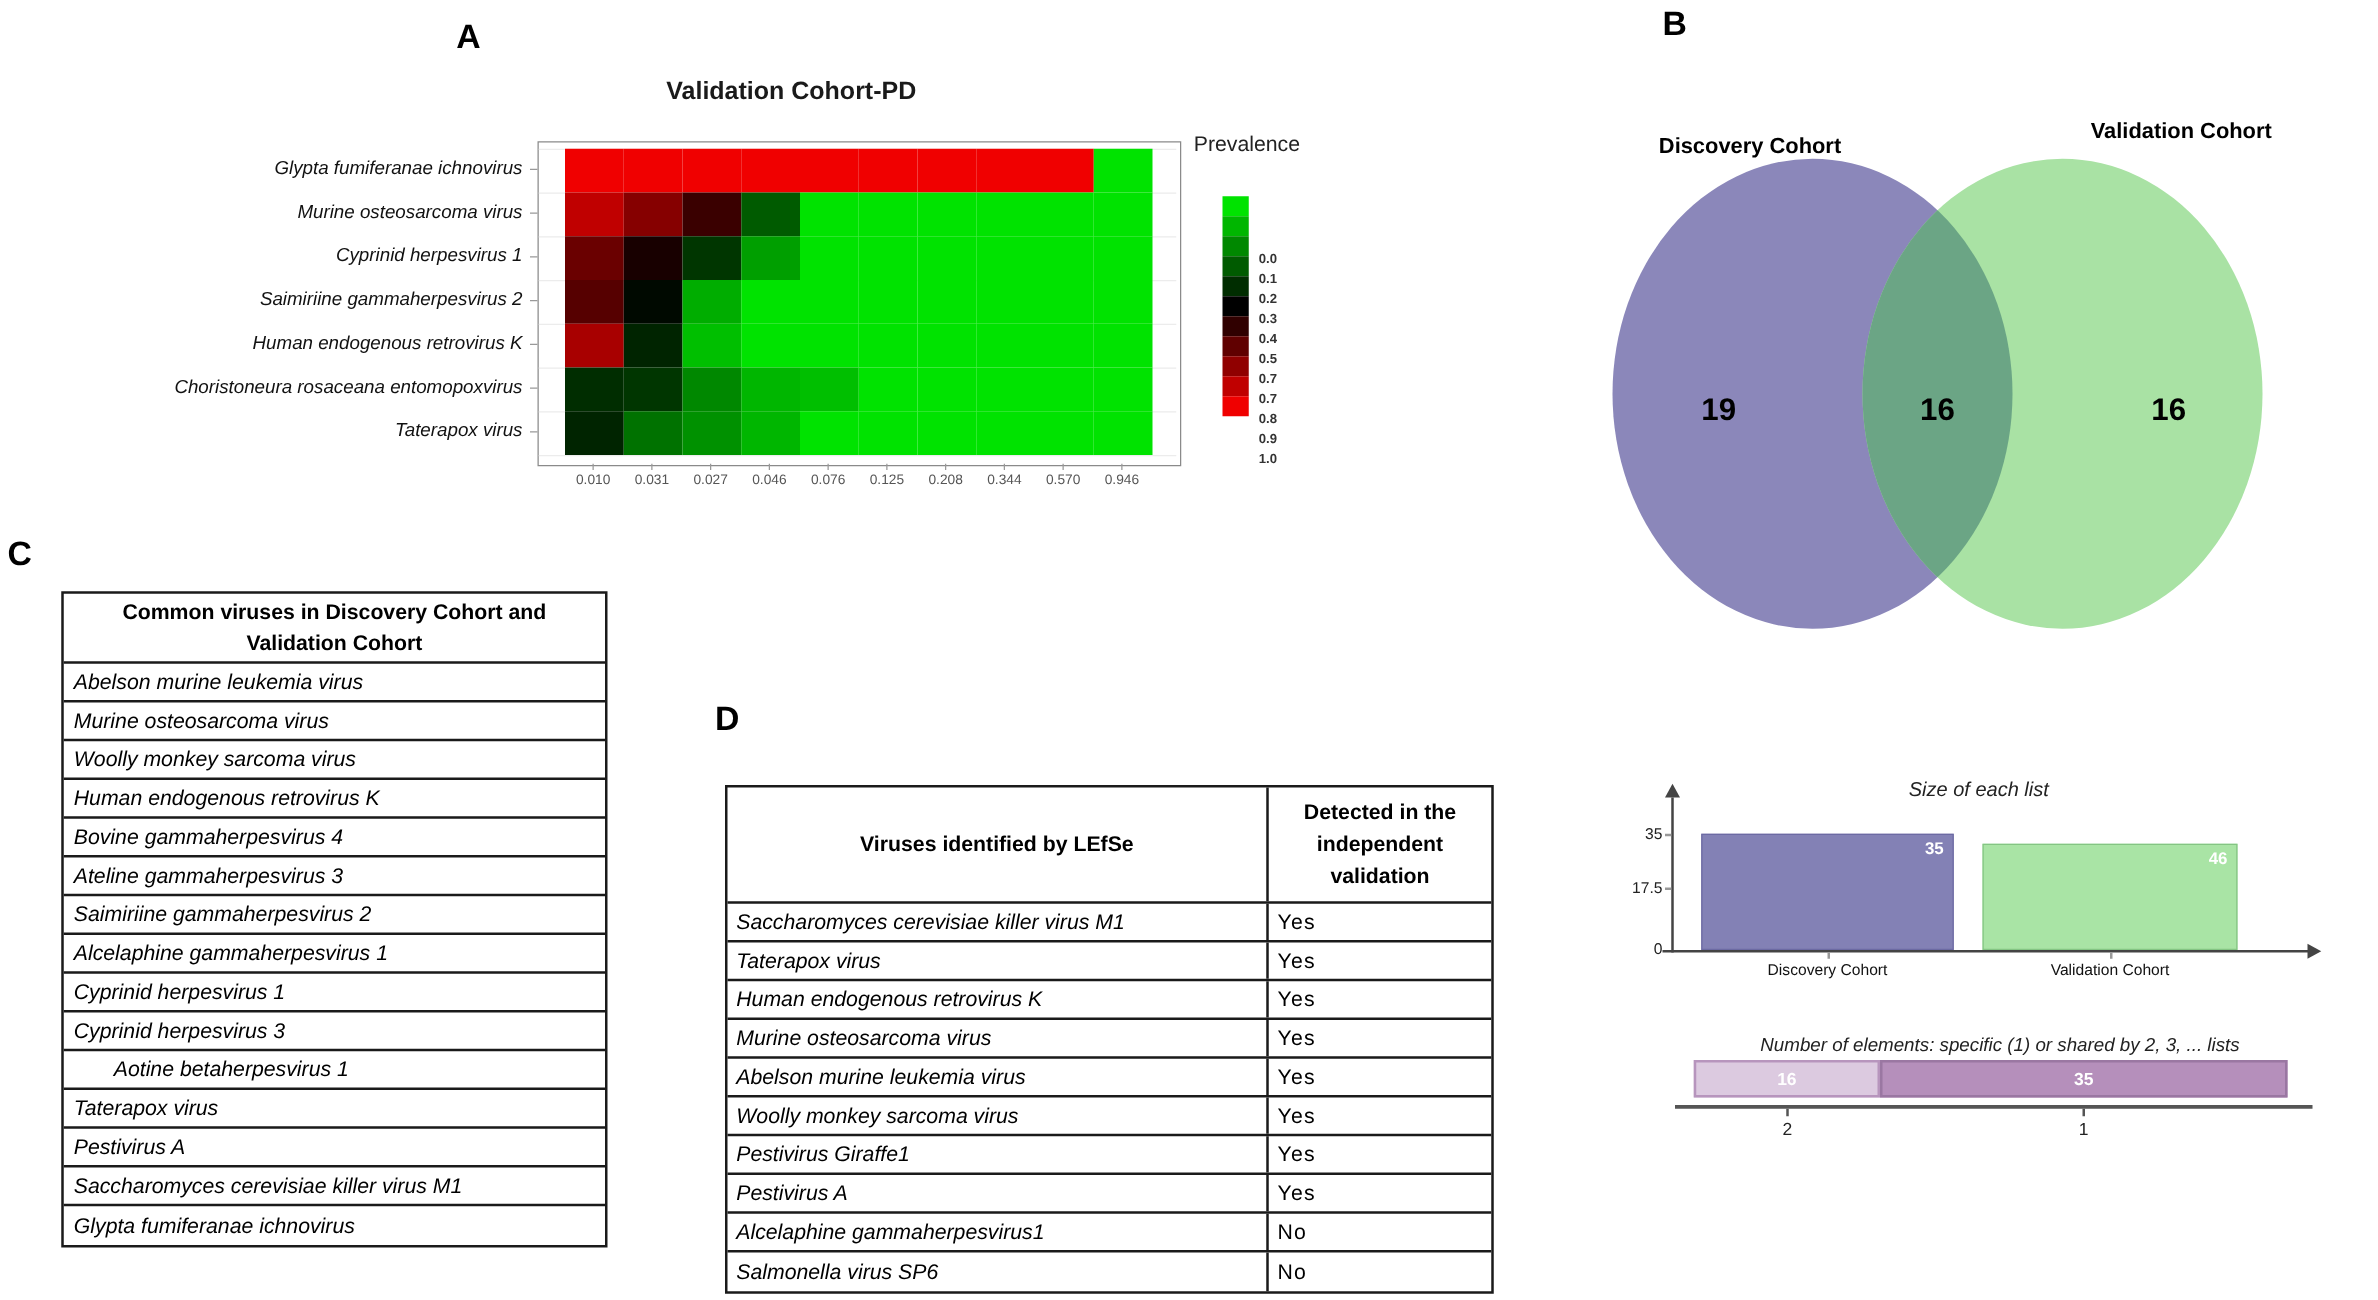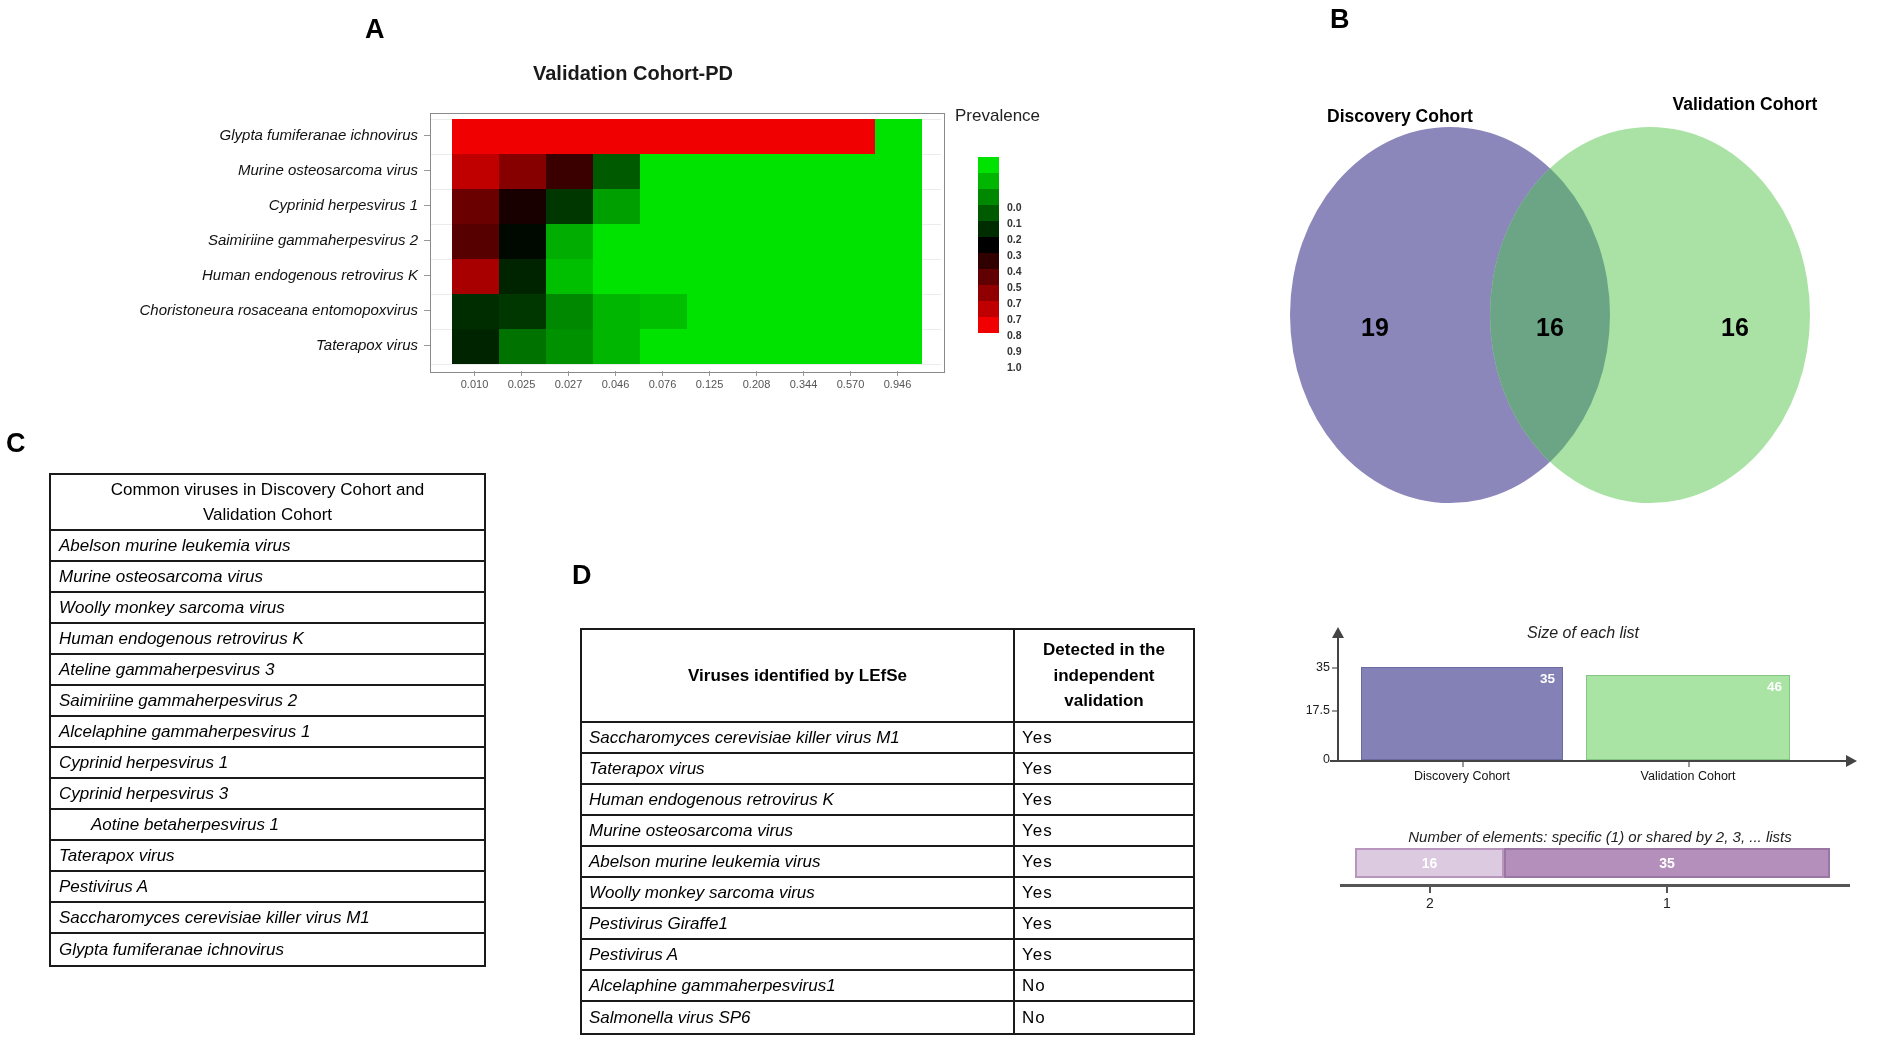--- a/index.html
+++ b/index.html
@@ -15,21 +15,21 @@
   .venn-title{font-size:17.5px;font-weight:bold;color:#000;text-align:center;}
   .chart-title-italic{font-style:italic;color:#222;text-align:center;}
   .axis{background:#444;}
   .ytick-label{font-size:12.5px;color:#222;text-align:right;}
   .cat-label{font-size:12.5px;color:#111;text-align:center;}
   .bar{box-sizing:border-box;}
   .bar-value{position:absolute;top:3px;right:7px;color:#fff;font-weight:bold;font-size:13.5px;}
   .seg-label{color:#fff;font-weight:bold;font-size:14px;text-align:center;line-height:30px;}
   .stick-label{font-size:14px;color:#222;text-align:center;}
   .tbl{box-sizing:border-box;border:2px solid #1a1a1a;background:#fff;}
-  .tbl-header{box-sizing:border-box;border-bottom:2px solid #1a1a1a;font-weight:normal;font-size:17px;color:#000;
+  .tbl-header{box-sizing:border-box;border-bottom:2px solid #1a1a1a;font-weight:bold;font-size:17px;color:#000;
               display:flex;align-items:center;justify-content:center;text-align:center;line-height:1.5;}
   .tbl-row{box-sizing:border-box;border-bottom:2px solid #1a1a1a;font-style:italic;font-size:17px;color:#000;
            display:flex;align-items:center;padding-left:8px;white-space:nowrap;overflow:hidden;}
   .tbl-row:last-child{border-bottom:none;}
   .td-row{box-sizing:border-box;border-bottom:2px solid #1a1a1a;display:flex;}
   .td-row:last-child{border-bottom:none;}
   .td-c1{box-sizing:border-box;width:433px;border-right:2px solid #1a1a1a;font-style:italic;font-size:17px;
          display:flex;align-items:center;padding-left:7px;white-space:nowrap;overflow:hidden;}
   .td-c2{box-sizing:border-box;flex:1;font-size:17px;display:flex;align-items:center;padding-left:7px;letter-spacing:1px;}
   .tickmark{position:absolute;background:#999;}
@@ -135,21 +135,21 @@
       <div style="position: absolute; left: 424px; top: 275px; width: 6px; height: 1px; background: rgb(153, 153, 153);"></div>
       <div class="abs hm-rowlabel" style="position: absolute; left: 60px; top: 301px; width: 358px; height: 18px; line-height: 18px;">Choristoneura rosaceana entomopoxvirus</div>
       <div style="position: absolute; left: 424px; top: 310px; width: 6px; height: 1px; background: rgb(153, 153, 153);"></div>
       <div class="abs hm-rowlabel" style="position: absolute; left: 60px; top: 336px; width: 358px; height: 18px; line-height: 18px;">Taterapox virus</div>
       <div style="position: absolute; left: 424px; top: 345px; width: 6px; height: 1px; background: rgb(153, 153, 153);"></div>
     </div>
   <div class="abs" id="hm-xlabels" style="left:0;top:0;">
       <div style="position: absolute; left: 474px; top: 371px; width: 1px; height: 5px; background: rgb(153, 153, 153);"></div>
       <div class="abs hm-xlabel" style="position: absolute; left: 450.5px; top: 378px; width: 48px;">0.010</div>
       <div style="position: absolute; left: 521px; top: 371px; width: 1px; height: 5px; background: rgb(153, 153, 153);"></div>
-      <div class="abs hm-xlabel" style="position: absolute; left: 497.5px; top: 378px; width: 48px;">0.025</div>
+      <div class="abs hm-xlabel" style="position: absolute; left: 497.5px; top: 378px; width: 48px;">0.031</div>
       <div style="position: absolute; left: 568px; top: 371px; width: 1px; height: 5px; background: rgb(153, 153, 153);"></div>
       <div class="abs hm-xlabel" style="position: absolute; left: 544.5px; top: 378px; width: 48px;">0.027</div>
       <div style="position: absolute; left: 615px; top: 371px; width: 1px; height: 5px; background: rgb(153, 153, 153);"></div>
       <div class="abs hm-xlabel" style="position: absolute; left: 591.5px; top: 378px; width: 48px;">0.046</div>
       <div style="position: absolute; left: 662px; top: 371px; width: 1px; height: 5px; background: rgb(153, 153, 153);"></div>
       <div class="abs hm-xlabel" style="position: absolute; left: 638.5px; top: 378px; width: 48px;">0.076</div>
       <div style="position: absolute; left: 709px; top: 371px; width: 1px; height: 5px; background: rgb(153, 153, 153);"></div>
       <div class="abs hm-xlabel" style="position: absolute; left: 685.5px; top: 378px; width: 48px;">0.125</div>
       <div style="position: absolute; left: 756px; top: 371px; width: 1px; height: 5px; background: rgb(153, 153, 153);"></div>
       <div class="abs hm-xlabel" style="position: absolute; left: 732.5px; top: 378px; width: 48px;">0.208</div>
@@ -248,20 +248,21 @@
   <div class="abs panel-letter" style="left:6px;top:428px;">C</div>
   <div class="abs tbl" style="left:49px;top:473px;width:437px;">
     <div class="tbl-header" style="height:56px;">
       <div style="max-width:365px;">Common viruses in Discovery Cohort and Validation Cohort</div>
     </div>
     <div id="tablec-rows">
         <div class="tbl-row" style="height: 31px;">Abelson murine leukemia virus</div>
         <div class="tbl-row" style="height: 31px;">Murine osteosarcoma virus</div>
         <div class="tbl-row" style="height: 31px;">Woolly monkey sarcoma virus</div>
         <div class="tbl-row" style="height: 31px;">Human endogenous retrovirus K</div>
+        <div class="tbl-row" style="height: 31px;">Bovine gammaherpesvirus 4</div>
         <div class="tbl-row" style="height: 31px;">Ateline gammaherpesvirus 3</div>
         <div class="tbl-row" style="height: 31px;">Saimiriine gammaherpesvirus 2</div>
         <div class="tbl-row" style="height: 31px;">Alcelaphine gammaherpesvirus 1</div>
         <div class="tbl-row" style="height: 31px;">Cyprinid herpesvirus 1</div>
         <div class="tbl-row" style="height: 31px;">Cyprinid herpesvirus 3</div>
         <div class="tbl-row" style="height: 31px; padding-left: 40px;">Aotine betaherpesvirus 1</div>
         <div class="tbl-row" style="height: 31px;">Taterapox virus</div>
         <div class="tbl-row" style="height: 31px;">Pestivirus A</div>
         <div class="tbl-row" style="height: 31px;">Saccharomyces cerevisiae killer virus M1</div>
         <div class="tbl-row" style="height: 31px;">Glypta fumiferanae ichnovirus</div>

